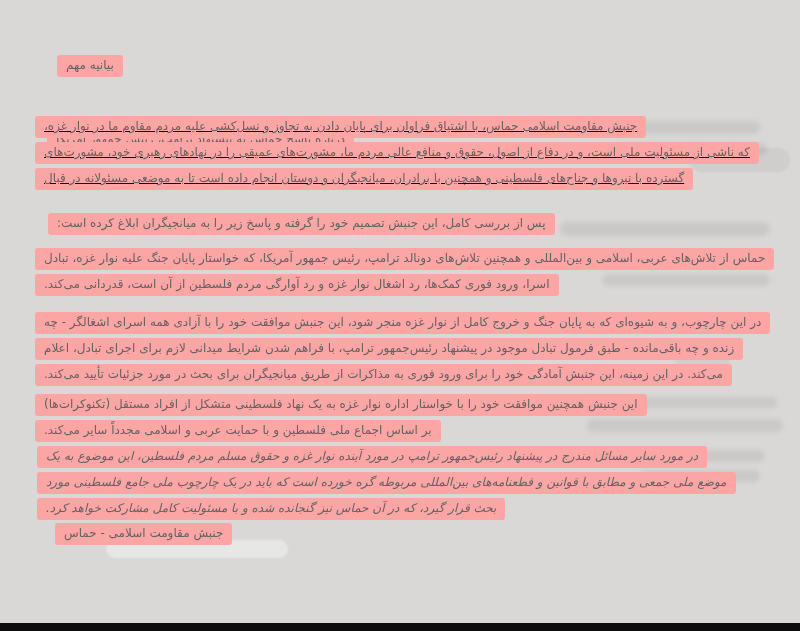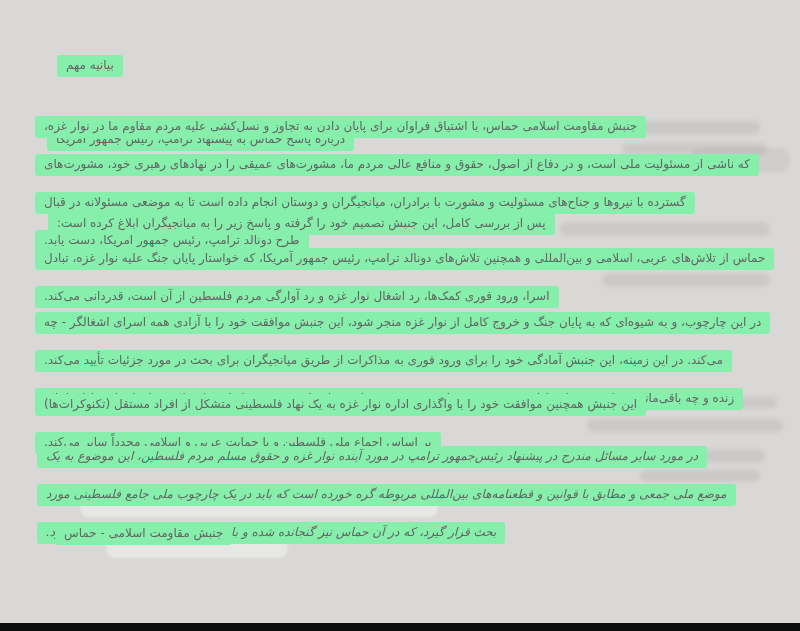--- a/index.html
+++ b/index.html
@@ -8,32 +8,32 @@
     width:800px; height:631px;
     background:#d9d8d6;
     overflow:hidden;
     font-family:"DejaVu Sans", sans-serif;
   }
   .block { position:absolute; }
   .line {
     display:block;
     width:max-content;
     max-width:745px;
-    background:#86efac;
+    background:#fca5a5;
     color:#636363;
     font-size:12px;
     line-height:15px;
     padding:3px 9px 4px 9px;
     border-radius:3px;
     direction:rtl;
     unicode-bidi:plaintext;
     white-space:nowrap;
     margin:0;
   }
-  .line + .line { margin-top:16px; }
+  .line + .line { margin-top:4px; }
   .ghost {
     position:absolute;
     border-radius:7px;
     background:rgba(100,100,100,0.12);
     filter:blur(2px);
   }
   .ghost.light {
     background:rgba(255,255,255,0.38);
     filter:blur(1px);
     border-radius:10px;
@@ -71,44 +71,43 @@
   <div class="ghost light" style="left:106px; top:540px; width:182px; height:18px;"></div>
 
   <div class="block" style="top:55px; left:57px;">
     <span class="line">بیانیه مهم</span>
   </div>
 
   <div class="block" style="top:88px; left:47px;margin-top:41px;">
     <span class="line">درباره پاسخ حماس به پیشنهاد ترامپ، رئیس جمهور آمریکا</span>
   </div>
 
-  <div class="block" style="top:116px; left:35px;">
+  <div class="block" style="top:116px; left:35px;text-decoration:underline;">
     <span class="line">جنبش مقاومت اسلامی حماس، با اشتیاق فراوان برای پایان دادن به تجاوز و نسل‌کشی علیه مردم مقاوم ما در نوار غزه،</span>
     <span class="line">که ناشی از مسئولیت ملی است، و در دفاع از اصول، حقوق و منافع عالی مردم ما، مشورت‌های عمیقی را در نهادهای رهبری خود، مشورت‌های</span>
-    <span class="line">گسترده با نیروها و جناح‌های مسئولیت و مشورت با برادران، میانجیگران و دوستان انجام داده است تا به موضعی مسئولانه در قبال</span>
-    <span class="line">طرح دونالد ترامپ، رئیس جمهور آمریکا، دست یابد.</span>
+    <span class="line">گسترده با نیروها و جناح‌های فلسطینی و همچنین با برادران، میانجیگران و دوستان انجام داده است تا به موضعی مسئولانه در قبال</span>
   </div>
 
   <div class="block" style="top:213px; left:35px;padding-left:13px;">
     <span class="line">پس از بررسی کامل، این جنبش تصمیم خود را گرفته و پاسخ زیر را به میانجیگران ابلاغ کرده است:</span>
   </div>
 
   <div class="block" style="top:248px; left:35px;">
     <span class="line">حماس از تلاش‌های عربی، اسلامی و بین‌المللی و همچنین تلاش‌های دونالد ترامپ، رئیس جمهور آمریکا، که خواستار پایان جنگ علیه نوار غزه، تبادل</span>
     <span class="line">اسرا، ورود فوری کمک‌ها، رد اشغال نوار غزه و رد آوارگی مردم فلسطین از آن است، قدردانی می‌کند.</span>
   </div>
 
   <div class="block" style="top:312px; left:35px;text-align:right;">
     <span class="line">در این چارچوب، و به شیوه‌ای که به پایان جنگ و خروج کامل از نوار غزه منجر شود، این جنبش موافقت خود را با آزادی همه اسرای اشغالگر - چه</span>
+    <span class="line">زنده و چه باقی‌مانده - طبق فرمول تبادل موجود در پیشنهاد رئیس‌جمهور ترامپ، با فراهم شدن شرایط میدانی لازم برای اجرای تبادل، اعلام</span>
     <span class="line">می‌کند. در این زمینه، این جنبش آمادگی خود را برای ورود فوری به مذاکرات از طریق میانجیگران برای بحث در مورد جزئیات تأیید می‌کند.</span>
-    <span class="line">زنده و چه باقی‌مانده - طبق فرمول تبادل موجود در پیشنهاد رئیس‌جمهور ترامپ، با فراهم شدن شرایط میدانی لازم برای اجرای تبادل، اعلام</span>
   </div>
 
   <div class="block" style="top:394px; left:35px;">
-    <span class="line">این جنبش همچنین موافقت خود را با واگذاری اداره نوار غزه به یک نهاد فلسطینی متشکل از افراد مستقل (تکنوکرات‌ها)</span>
+    <span class="line">این جنبش همچنین موافقت خود را با خواستار اداره نوار غزه به یک نهاد فلسطینی متشکل از افراد مستقل (تکنوکرات‌ها)</span>
     <span class="line">بر اساس اجماع ملی فلسطین و با حمایت عربی و اسلامی مجدداً سایر می‌کند.</span>
   </div>
 
   <div class="block" style="top:446px; left:37px;font-style:italic;">
     <span class="line">در مورد سایر مسائل مندرج در پیشنهاد رئیس‌جمهور ترامپ در مورد آینده نوار غزه و حقوق مسلم مردم فلسطین، این موضوع به یک</span>
     <span class="line">موضع ملی جمعی و مطابق با قوانین و قطعنامه‌های بین‌المللی مربوطه گره خورده است که باید در یک چارچوب ملی جامع فلسطینی مورد</span>
     <span class="line">بحث قرار گیرد، که در آن حماس نیز گنجانده شده و با مسئولیت کامل مشارکت خواهد کرد.</span>
   </div>
 
   <div class="block" style="top:523px; left:55px;">

